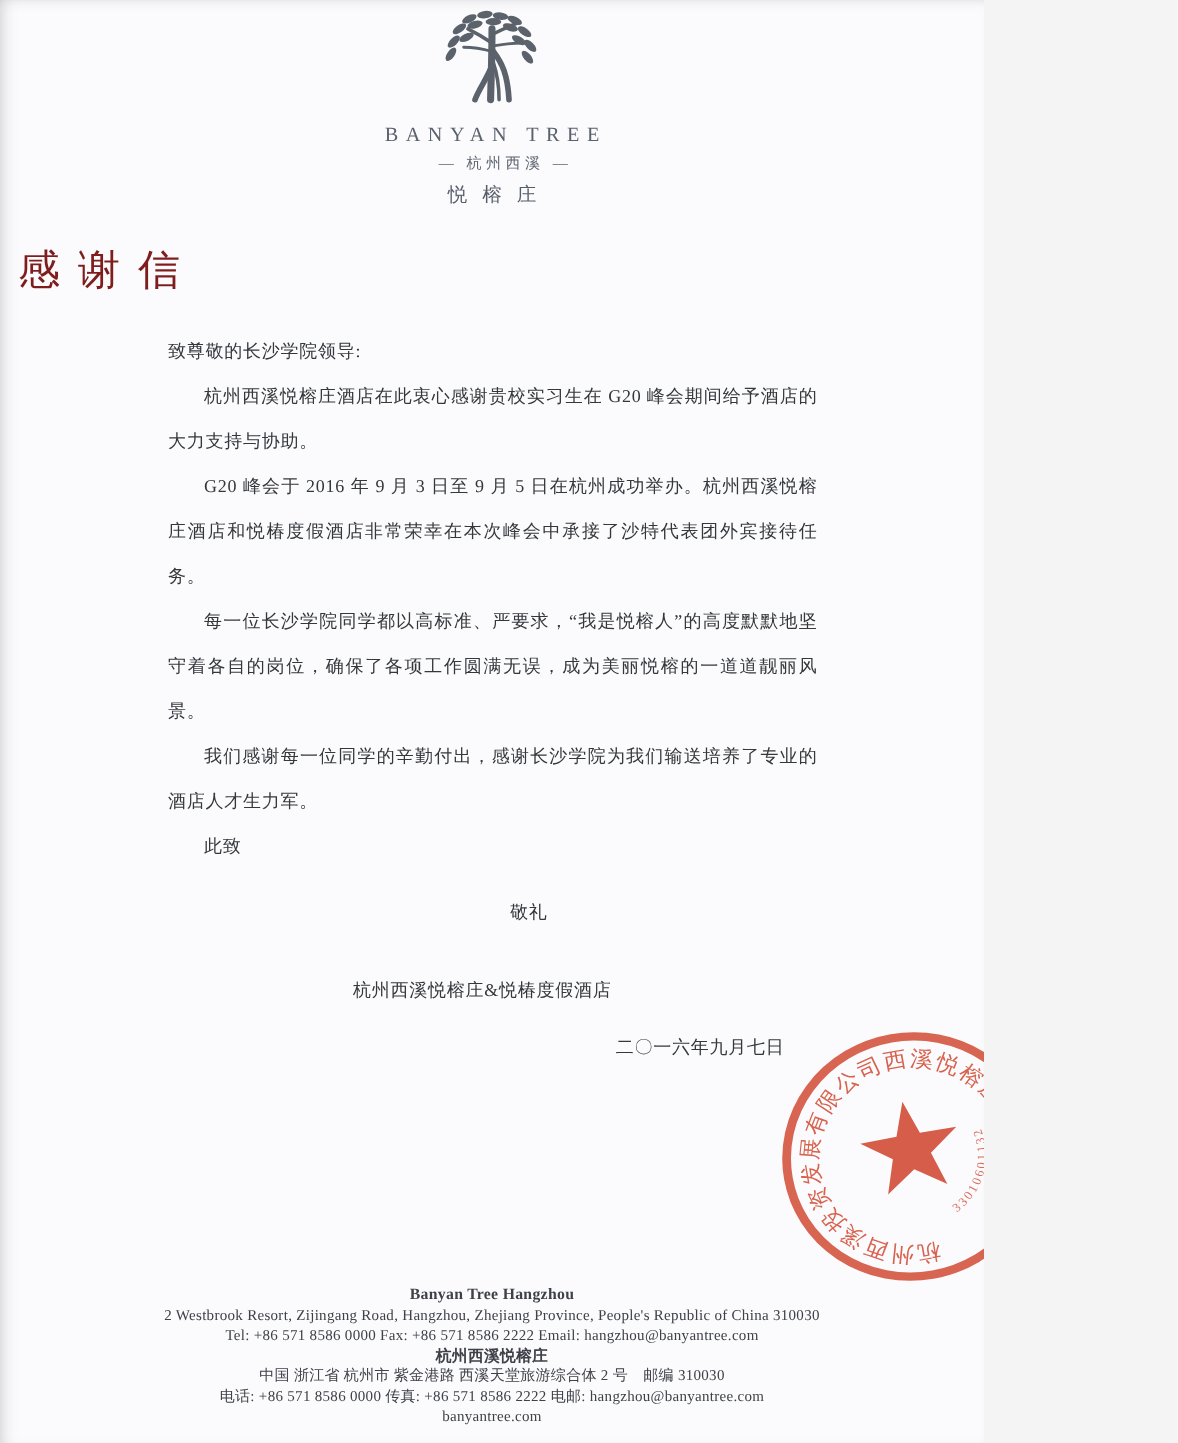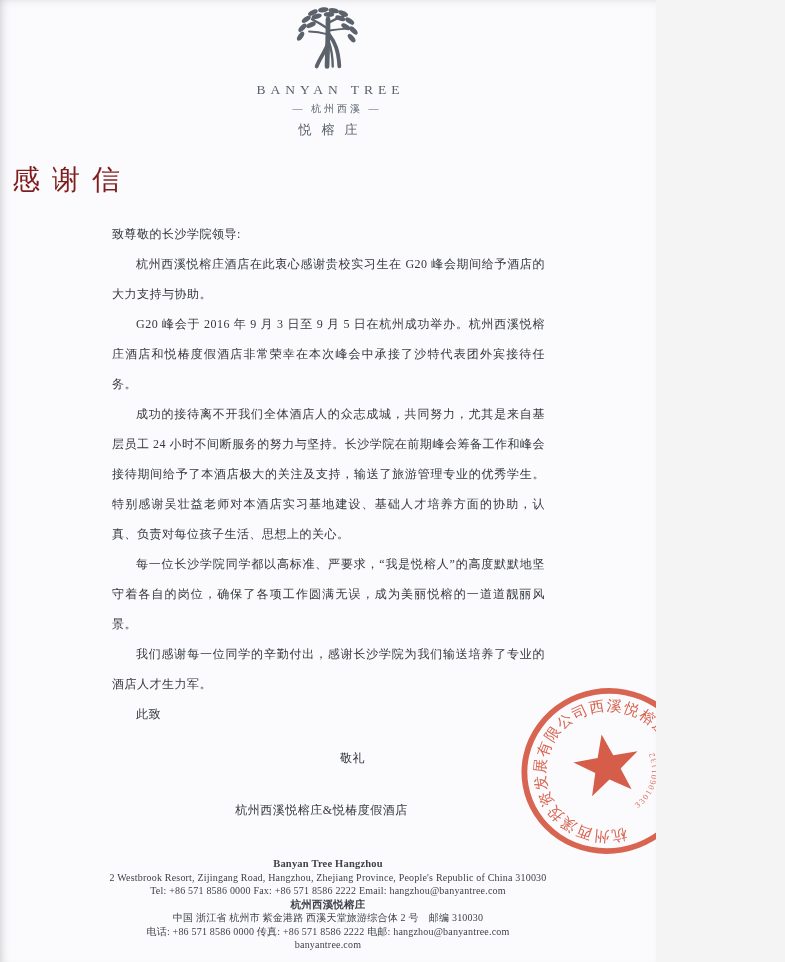--- a/index.html
+++ b/index.html
@@ -84,26 +84,26 @@
     <div class="loc">— 杭州西溪 —</div>
     <div class="cnname">悦榕庄</div>
   </header>
 
   <h1 class="title">感谢信</h1>
 
   <main class="body">
     <p class="salutation">致尊敬的长沙学院领导:</p>
     <p class="para">杭州西溪悦榕庄酒店在此衷心感谢贵校实习生在 G20 峰会期间给予酒店的大力支持与协助。</p>
     <p class="para">G20 峰会于 2016 年 9 月 3 日至 9 月 5 日在杭州成功举办。杭州西溪悦榕庄酒店和悦椿度假酒店非常荣幸在本次峰会中承接了沙特代表团外宾接待任务。</p>
-    <p class="para">成功的接待离不开我们全体酒店人的众志成城，共同努力，尤其是来自基层员工 24 小时不间断服务的努力与坚持。长沙学院在前期峰会筹备工作和峰会接待期间给予了本酒店极大的关注及支持，输送了旅游管理专业的优秀学生。特别感谢吴壮益老师对本酒店实习基地建设、基础人才培养方面的协助，认真、负责对每位孩子生活、思想上的关心。</p>
     <p class="para">每一位长沙学院同学都以高标准、严要求，“我是悦榕人”的高度默默地坚守着各自的岗位，确保了各项工作圆满无误，成为美丽悦榕的一道道靓丽风景。</p>
     <p class="para">我们感谢每一位同学的辛勤付出，感谢长沙学院为我们输送培养了专业的酒店人才生力军。</p>
     <p class="closing-1">此致</p>
     <p class="closing-2">敬礼</p>
     <p class="signature">杭州西溪悦榕庄&amp;悦椿度假酒店</p>
+    <p class="date">二〇一六年九月七日</p>
   </main>
 
   <div class="seal">
     <svg viewBox="-100 -100 200 200" preserveAspectRatio="none" aria-hidden="true">
         <circle cx="0" cy="0" r="93" fill="none" stroke="#d5472e" stroke-width="6.5" opacity="0.9"></circle>
         <polygon points="0.0,-38.0 8.8,-12.1 36.1,-11.7 14.3,4.6 22.3,30.7 0.0,15.0 -22.3,30.7 -14.3,4.6 -36.1,-11.7 -8.8,-12.1" fill="#d5472e" opacity="0.95" transform="translate(0,-5)"></polygon>
         <text text-anchor="middle" font-size="17" fill="#d5472e" opacity="0.92" transform="rotate(-180) translate(0,-70)">杭</text>
         <text text-anchor="middle" font-size="17" fill="#d5472e" opacity="0.92" transform="rotate(-165) translate(0,-70)">州</text>
         <text text-anchor="middle" font-size="17" fill="#d5472e" opacity="0.92" transform="rotate(-150) translate(0,-70)">西</text>
         <text text-anchor="middle" font-size="17" fill="#d5472e" opacity="0.92" transform="rotate(-135) translate(0,-70)">溪</text>

